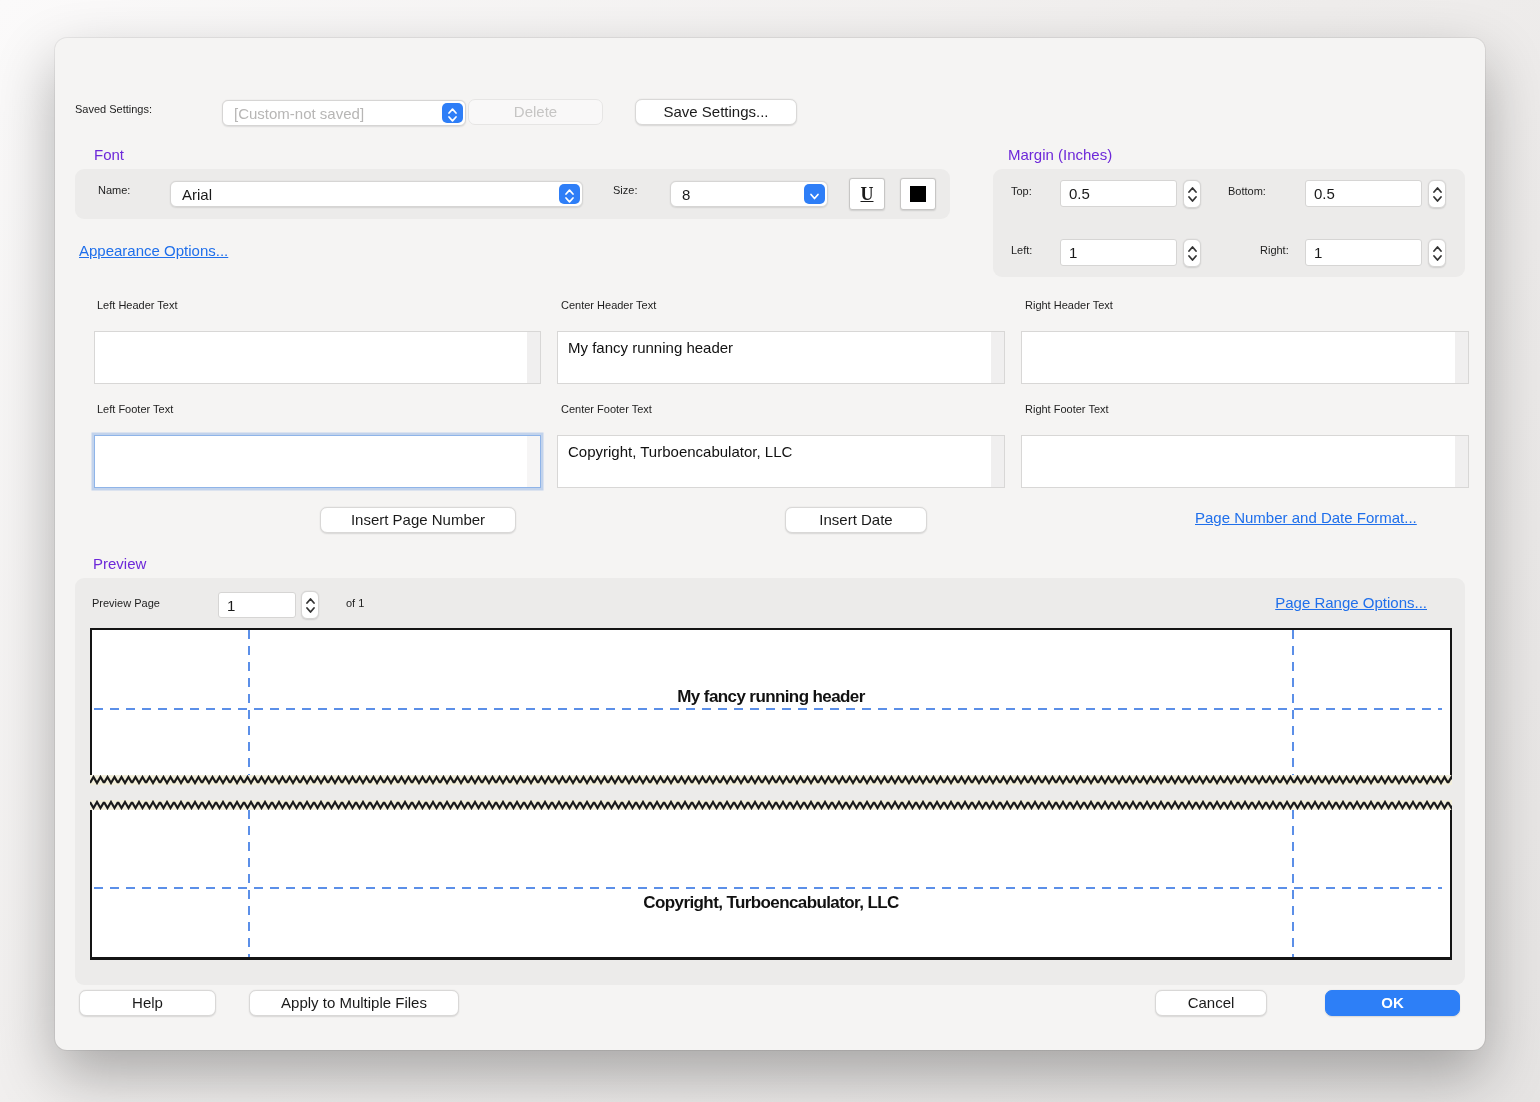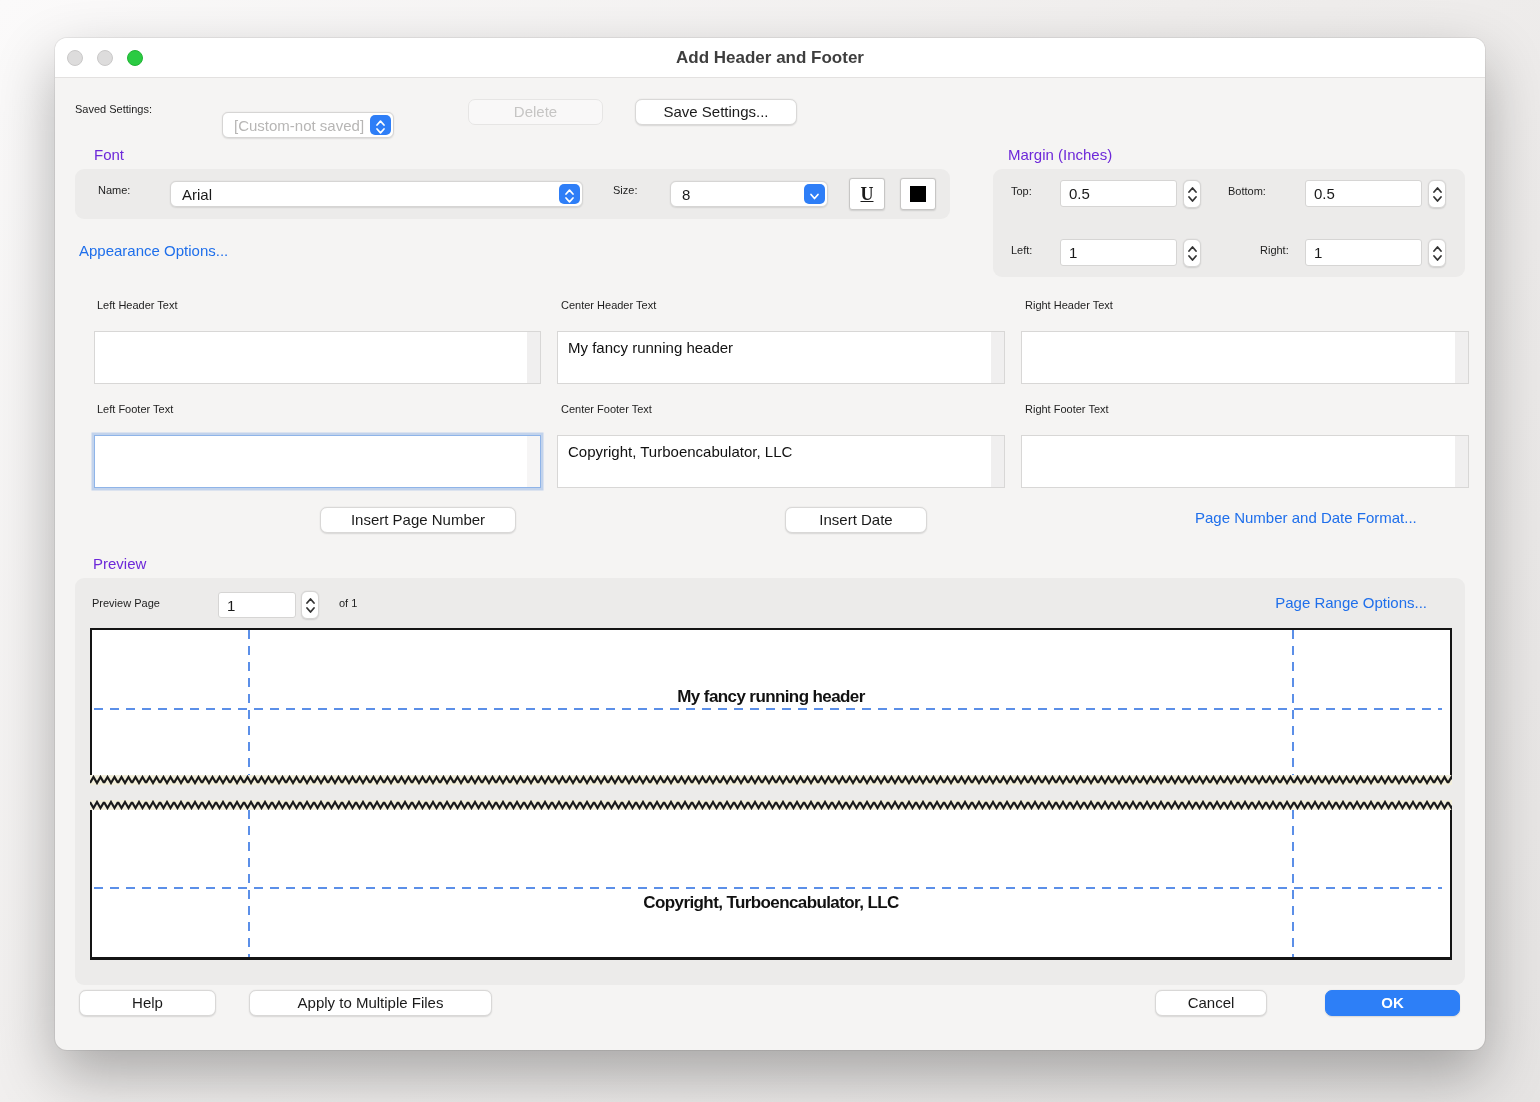--- a/index.html
+++ b/index.html
@@ -59,21 +59,21 @@
     box-shadow:0 .5px 1.5px rgba(0,0,0,.12);
   }
   .stepper svg { position:absolute; left:3px; top:4px; }
 
   .field {
     position:absolute; height:27px; background:#FFFFFF; border:1px solid #D6D5D4;
     border-radius:3px; font-size:15px; color:#1A1A1A; padding:0 8px;
     font-family:"Liberation Sans", sans-serif; outline:none;
   }
 
-  .link { position:absolute; font-size:15px; color:#1F6FEB; white-space:nowrap; cursor:pointer;text-align:center; }
+  .link { position:absolute; font-size:15px; color:#1F6FEB; text-decoration:underline; white-space:nowrap; cursor:pointer;text-align:center; }
 
   .textbox {
     position:absolute; height:53px; background:#FFFFFF; border:1px solid #D8D7D6;
     font-size:15px; color:#111;
   }
   .textbox .content { position:absolute; left:10px; top:6px; right:18px; line-height:19px; }
   .textbox .scrolltrack { position:absolute; right:0; top:0; bottom:0; width:13px; background:#F0EFEF; }
   .textbox.focused { border:1px solid #8FB4E8; box-shadow:0 0 0 2.5px rgba(132,170,229,.45); }
 
   
@@ -97,29 +97,23 @@
   .pv-text {
     position:absolute; left:0; right:0; text-align:center; font-size:17px;
     font-weight:bold; letter-spacing:-0.6px; color:#111; line-height:19px;
   }
 </style>
 </head>
 <body>
 
 <div class="dialog">
 
-  <div class="titlebar">
-    <div class="traffic t1"></div>
-    <div class="traffic t2"></div>
-    <div class="traffic t3"></div>
-    <div class="title">Add Header and Footer</div>
-  </div>
 
   <div class="lbl" style="left:20px; top:65px;">Saved Settings:</div>
-  <div class="combo disabled" style="left:167px; top:74px; width:172px;">
+  <div class="combo disabled" style="left:167px; top:62px; width:244px;">
     <span class="val">[Custom-not saved]</span>
     <span class="cap">
       <svg width="11" height="18" viewBox="0 0 11 18">
           <path d="M2 7 L5.5 3.2 L9 7" fill="none" stroke="#fff" stroke-width="1.7" stroke-linecap="round" stroke-linejoin="round"></path>
           <path d="M2 11 L5.5 14.8 L9 11" fill="none" stroke="#fff" stroke-width="1.7" stroke-linecap="round" stroke-linejoin="round"></path>
         </svg>
     </span>
   </div>
   <button class="btn disabled" style="left:413px; top:61px; width:135px;">Delete</button>
   <button class="btn" style="left:580px; top:61px; width:162px;">Save Settings...</button>
@@ -228,21 +222,21 @@
   <div class="panel" style="left:20px; top:540px; width:1390px; height:407px;">
 
     <div class="lbl" style="left:17px; top:19px;">Preview Page</div>
     <input class="field" style="left: 143px; top: 14px; width: 78px; height: 26px;" value="1">
     <div class="stepper" style="left:226px; top:13px;">
       <svg width="11" height="19" viewBox="0 0 11 19">
           <path d="M2 7 L5.5 3 L9 7" fill="none" stroke="#333" stroke-width="1.8" stroke-linecap="round" stroke-linejoin="round"></path>
           <path d="M2 12 L5.5 16 L9 12" fill="none" stroke="#333" stroke-width="1.8" stroke-linecap="round" stroke-linejoin="round"></path>
         </svg>
     </div>
-    <div class="lbl" style="left:264px; top:19px;">of 1</div>
+    <div class="lbl" style="left:271px; top:19px;">of 1</div>
     <div class="link" style="right:38px; top:16px; left:auto; position:absolute;margin-left:45px;">Page Range Options...</div>
 
     <div class="page-top" style="left:15px; top:50px; width:1362px; height:147px;">
       <div class="vdash" style="left:156px;"></div>
       <div class="vdash" style="left:1200px;"></div>
       <div class="hdash" style="top:78px;"></div>
       <div class="pv-text" style="bottom:69px;">My fancy running header</div>
     </div>
     <svg class="tear" style="left:15px; top:197px; width:1362px;" preserveAspectRatio="none">
       <defs>
@@ -264,17 +258,17 @@
 
     <div class="page-bottom" style="left:15px; top:232px; width:1362px; height:150px;">
       <div class="vdash" style="left:156px;"></div>
       <div class="vdash" style="left:1200px;"></div>
       <div class="hdash" style="bottom:68px; top:auto;"></div>
       <div class="pv-text" style="bottom:45px;">Copyright, Turboencabulator, LLC</div>
     </div>
   </div>
 
   <button class="btn" style="left:24px; top:952px; width:137px;">Help</button>
-  <button class="btn" style="left:194px; top:952px; width:243px;">Apply to Multiple Files</button>
+  <button class="btn" style="left:194px; top:952px; width:210px;">Apply to Multiple Files</button>
   <button class="btn" style="left:1100px; top:952px; width:112px;">Cancel</button>
   <button class="btn primary" style="left:1270px; top:952px; width:135px;">OK</button>
 
 </div>
 
 </body></html>

